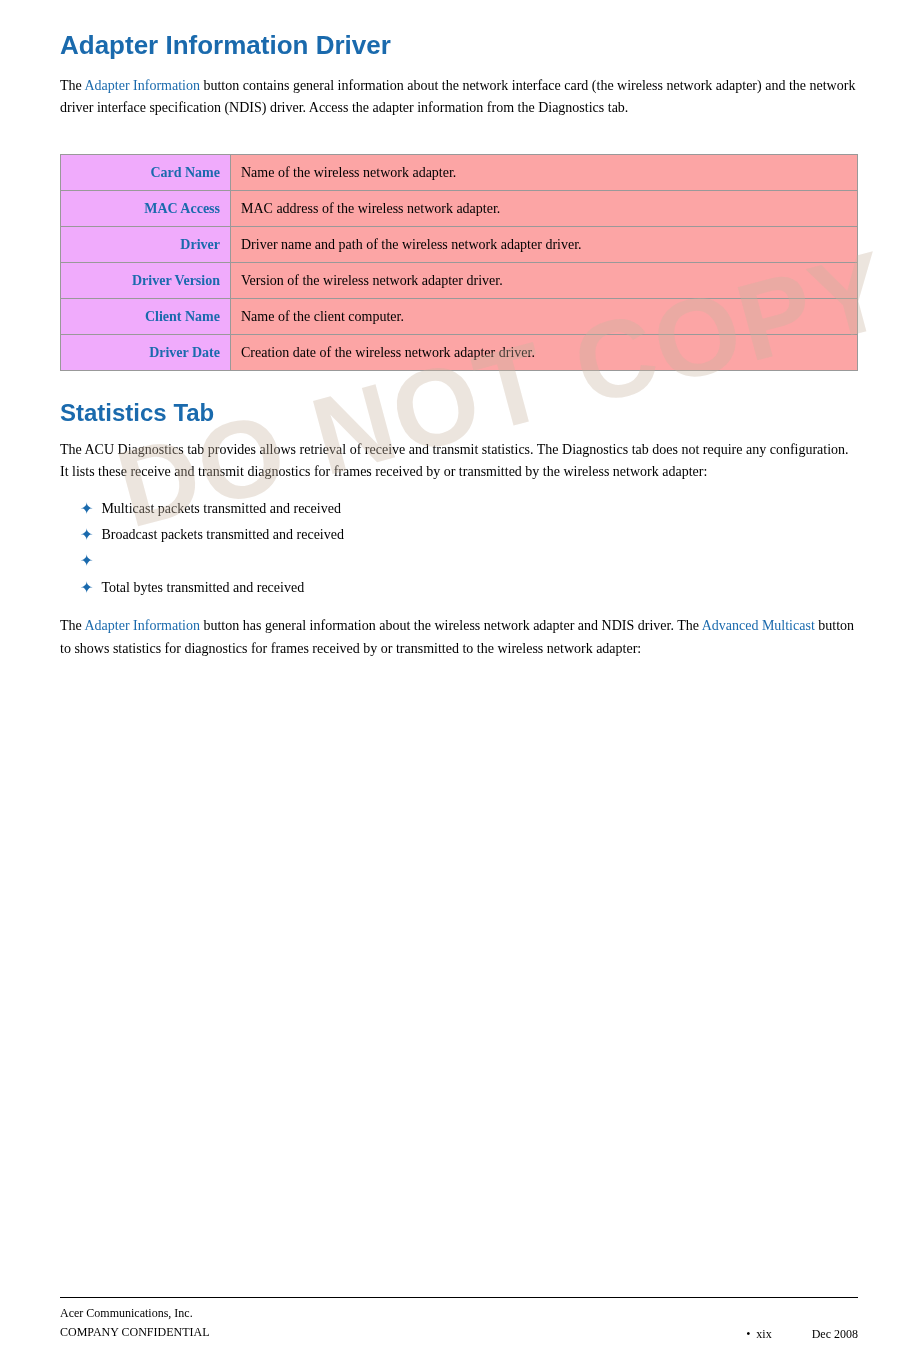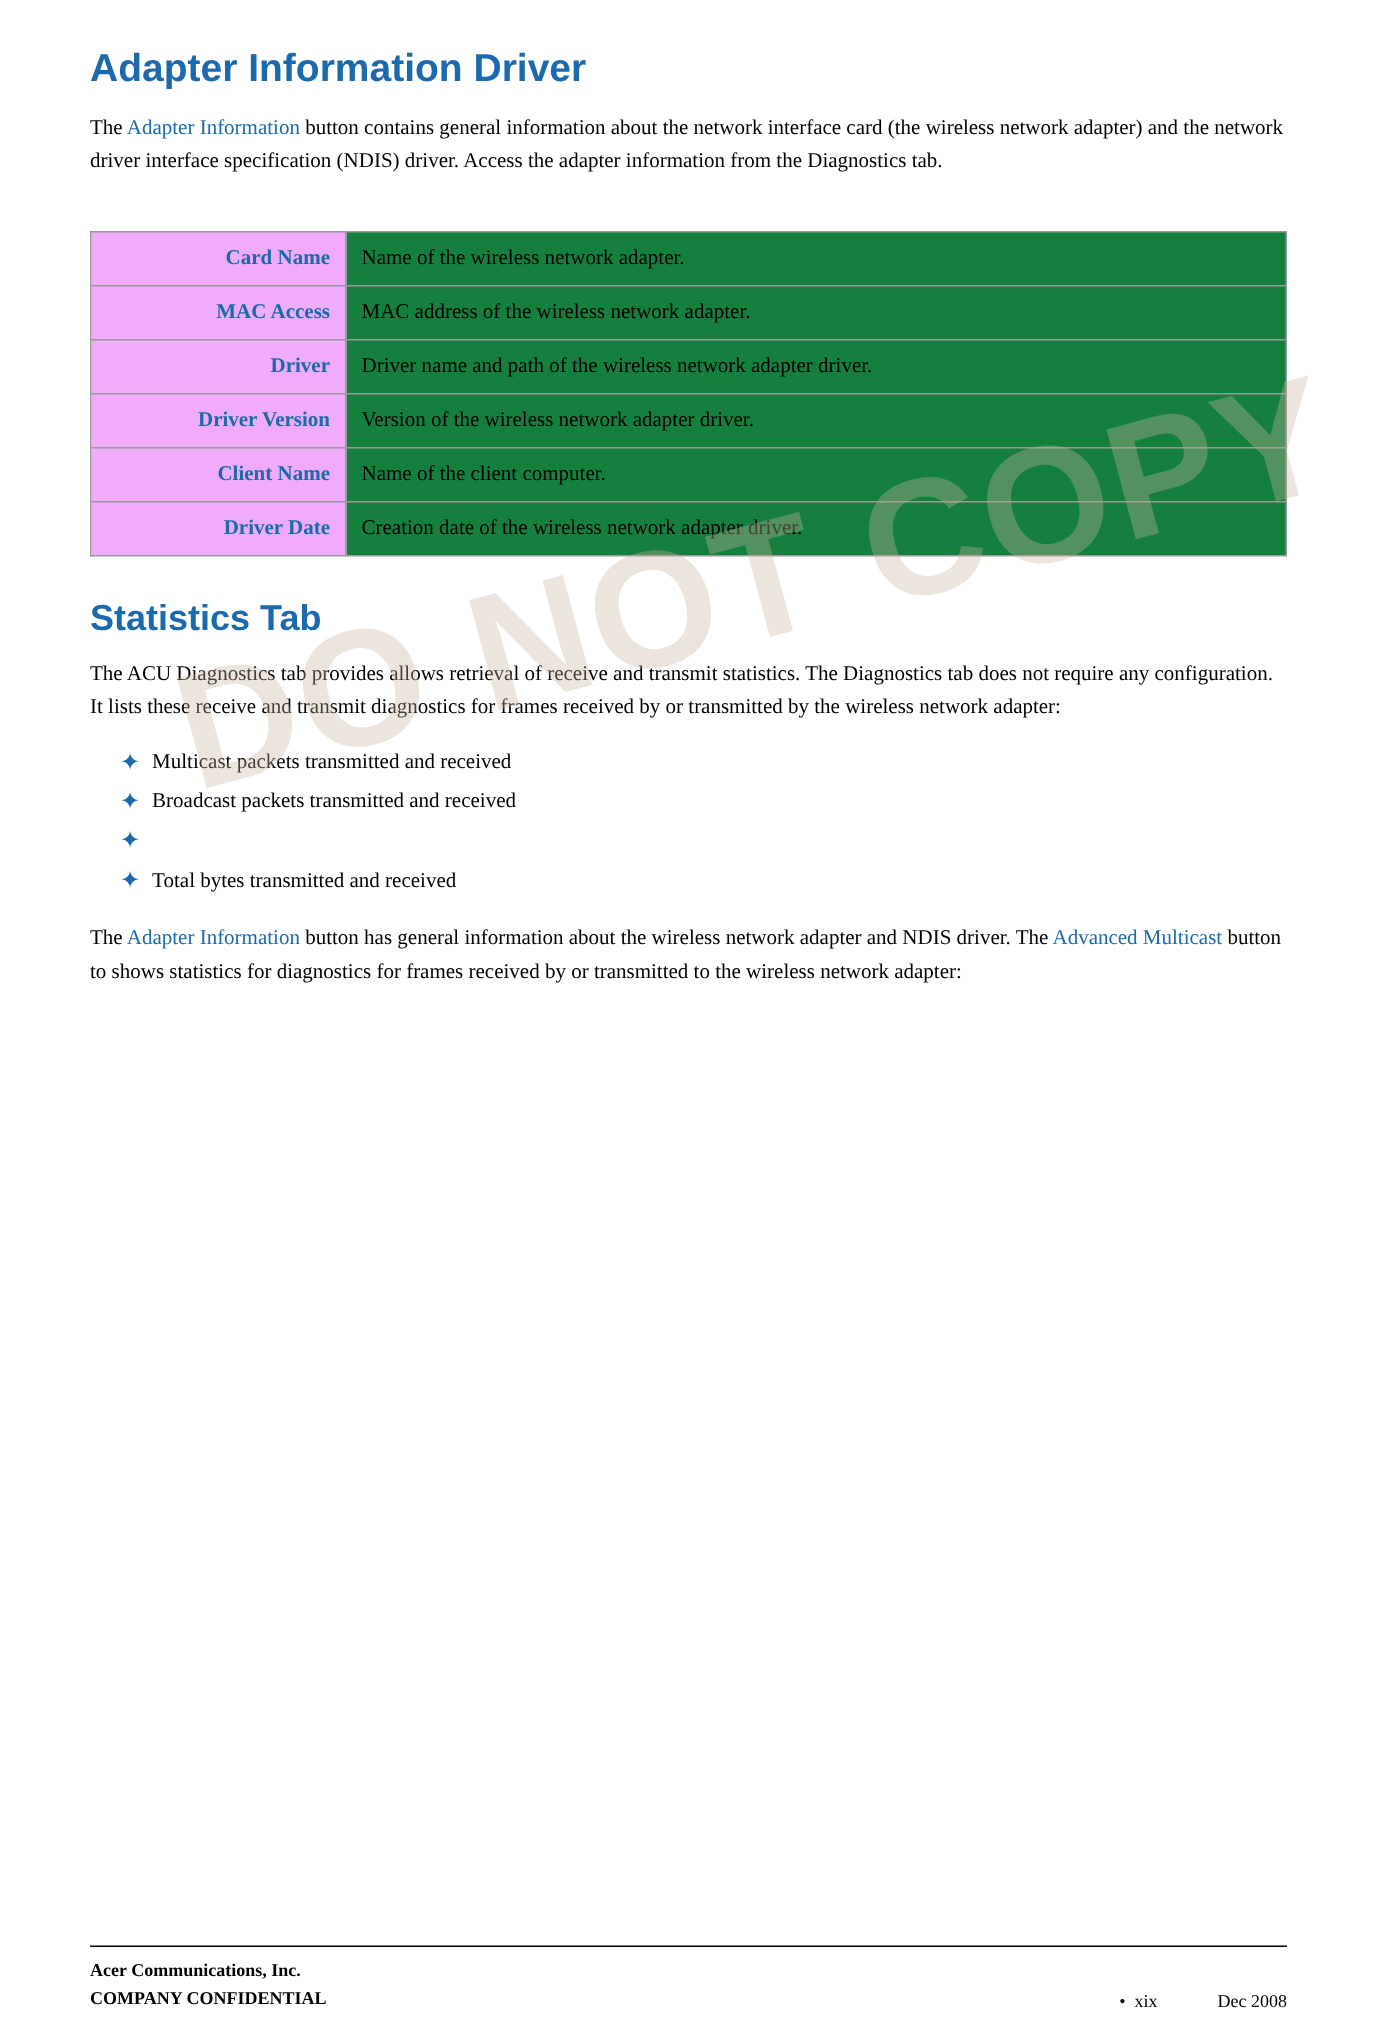--- a/index.html
+++ b/index.html
@@ -65,21 +65,21 @@
     table.info-table td.label-cell {
       width: 170px;
       text-align: right;
       font-weight: bold;
       color: #1a6aad;
       background: #f0abfc;
       white-space: nowrap;
     }
 
     table.info-table td.value-cell {
-      background: #15803d;
+      background: #fca5a5;
     }
 
     .diagnostics-section {
       margin-top: 10px;
     }
 
     .body-paragraph {
       margin-bottom: 14px;
       line-height: 1.6;
       font-size: 14px;
@@ -133,21 +133,20 @@
       justify-content: space-between;
       align-items: flex-end;
       font-size: 12px;
       color: #000;
       border-top: 1px solid #000;
       padding-top: 6px;
     }
 
     .footer-left {
       line-height: 1.6;
-      font-weight: bold;
     }
 
     .page-num-line {
       display: flex;
       align-items: center;
       justify-content: flex-end;
     }
   </style>
 </head>
 <body>

